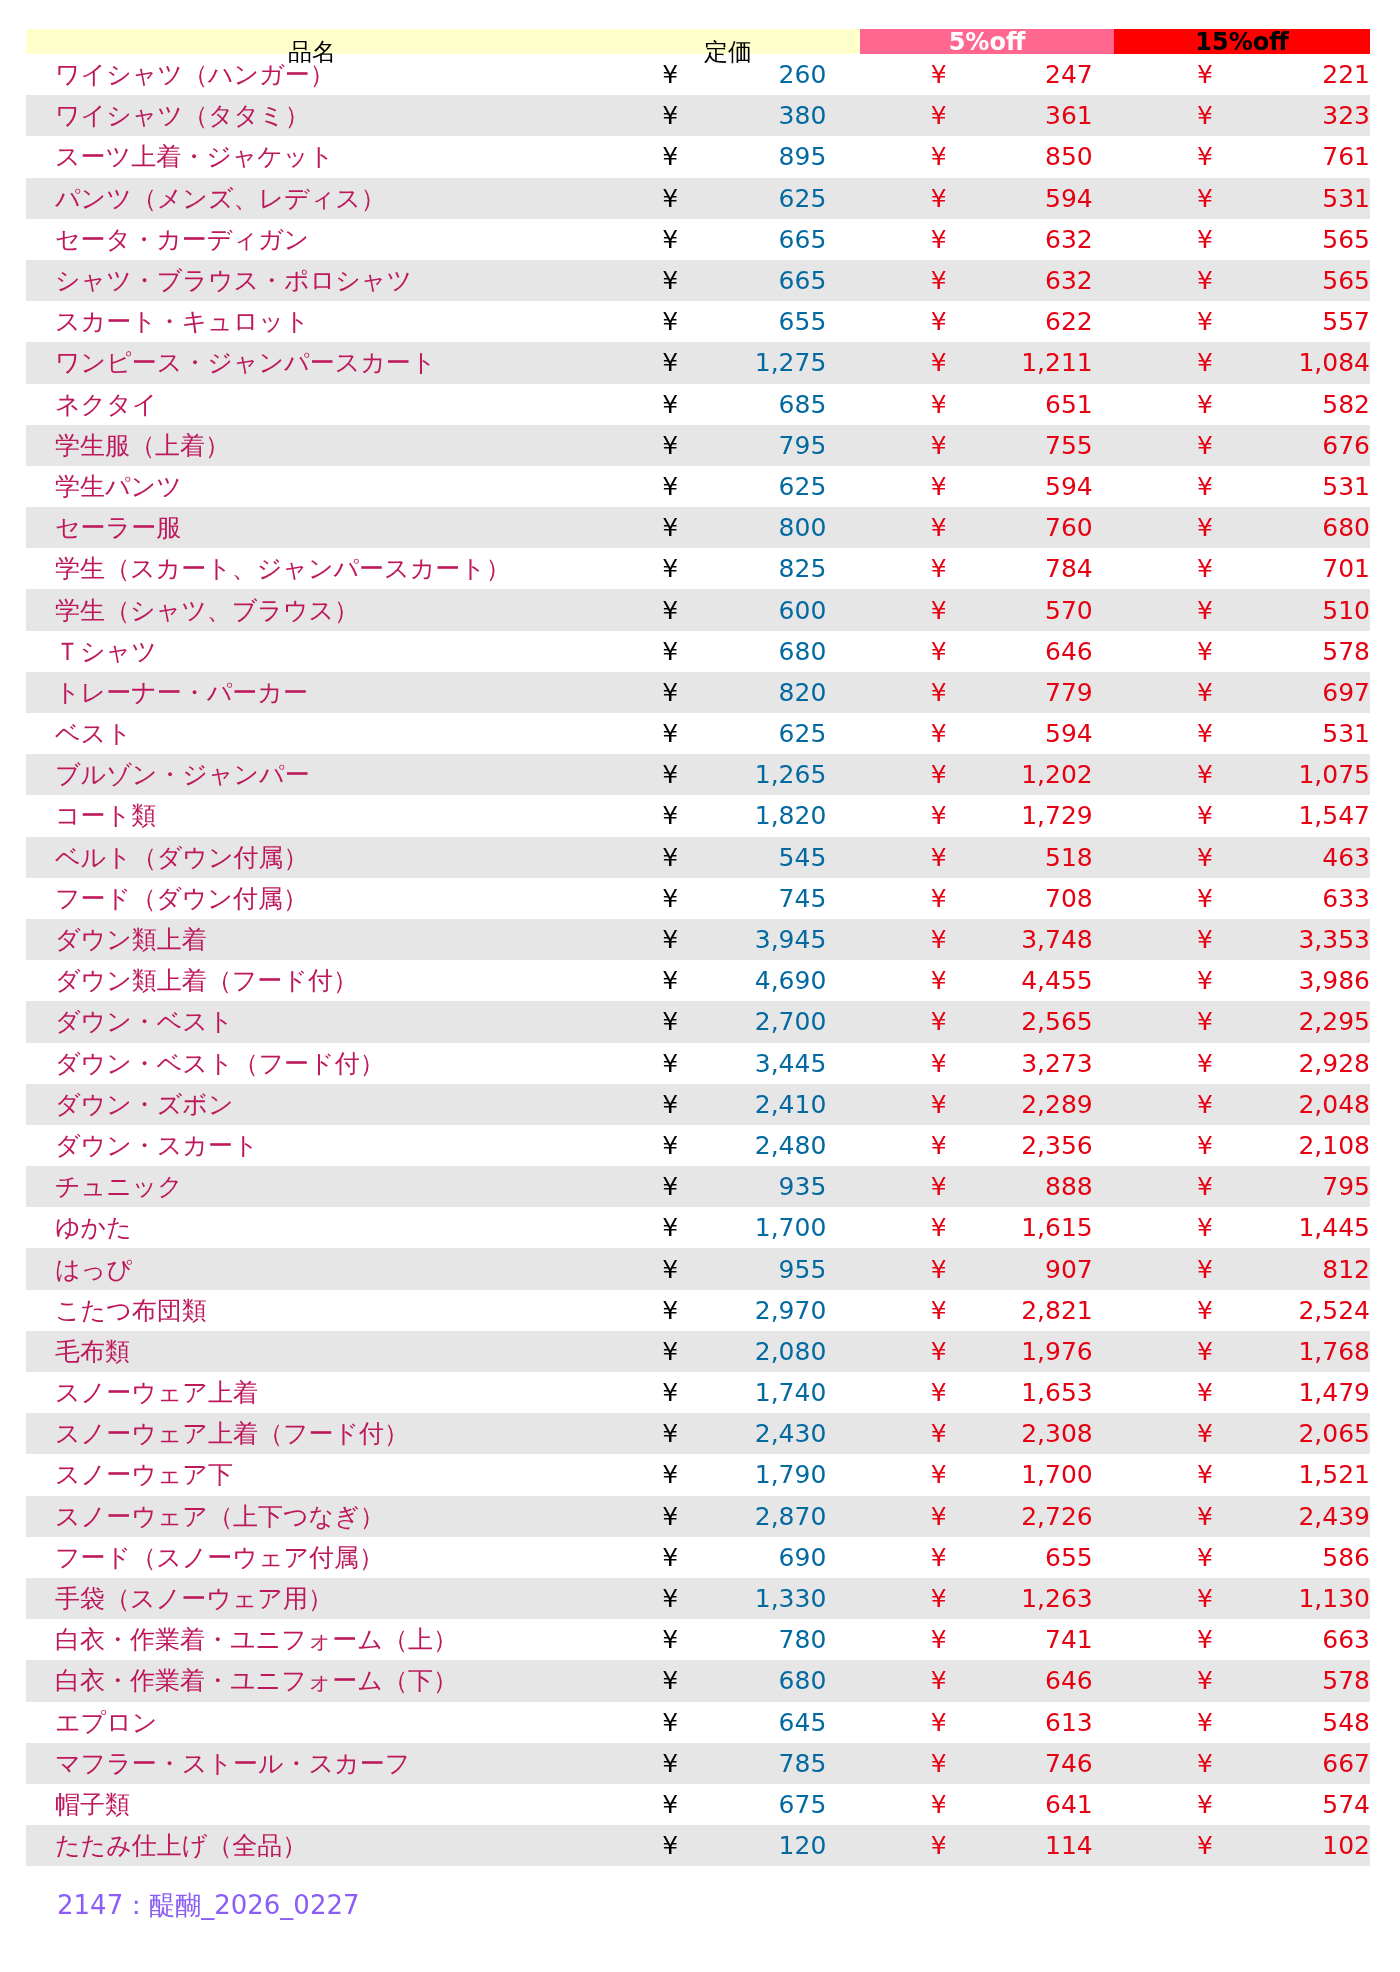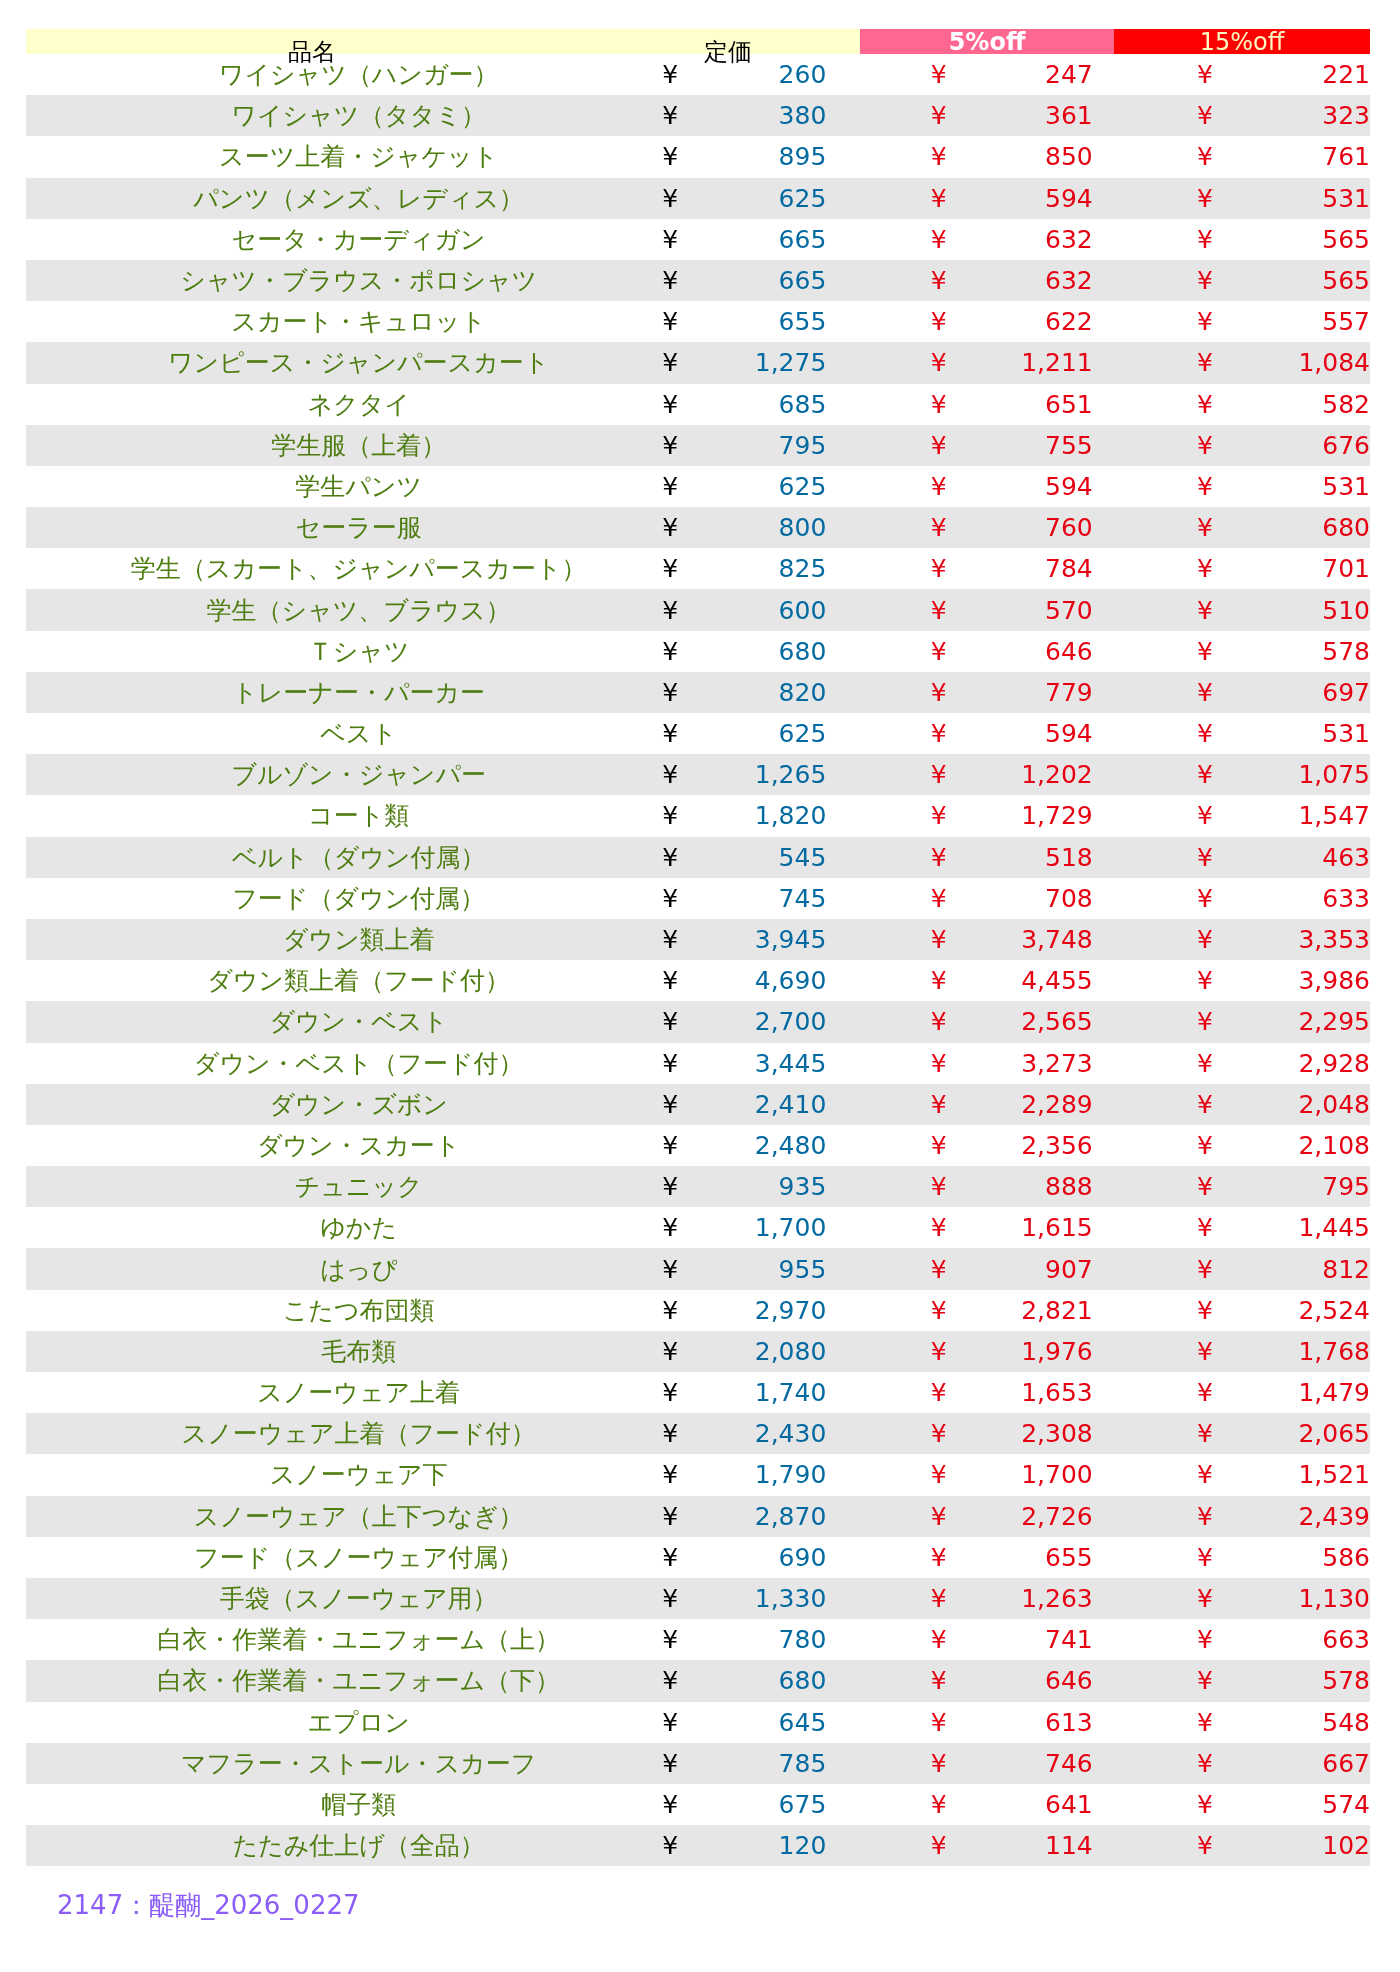--- a/index.html
+++ b/index.html
@@ -1,28 +1,28 @@
 <!DOCTYPE html>
 <html><head>
 <meta charset="utf-8">
 <style>
   html, body { margin: 0; padding: 0; background: #ffffff; }
   body { width: 1400px; height: 1972px; position: relative; font-family: "DejaVu Sans", "Liberation Sans", sans-serif; }
   .sheet { position: absolute; left: 26px; top: 29px; width: 1344px; }
   .hdr { display: flex; height: 25px; }
   .hdr > div { display: flex; align-items: center; justify-content: center; font-size: 24px; }
   .h-5 { width: 254px; background: #ff6690; color: #fff; font-weight: bold; }
-  .h-15 { width: 256px; background: #ff0000; color: #fef9c3; font-weight: normal; }
+  .h-15 { width: 256px; background: #ff0000; color: #000000; font-weight: bold; }
   .hdr .h-name-wrap { width: 834px; background: #ffffcc; position: relative; }
   .hdr .h-name-wrap .t1 { position: absolute; left: 262px; top: 7px; font-size: 24px; }
   .hdr .h-name-wrap .t2 { position: absolute; left: 678px; top: 7px; font-size: 24px; }
   .rows { }
   .row { display: flex; height: 41.2px; align-items: center; font-size: 25px; }
   .row.alt { background: #e6e6e6; }
-  .c-name { width: 640px; padding-left: 29px; box-sizing: border-box; color: #4d7c0f; white-space: nowrap; text-align: center; }
+  .c-name { width: 640px; padding-left: 29px; box-sizing: border-box; color: #be185d; white-space: nowrap; }
   .c-yen { width: 40px; color: #000; }
   .c-val { width: 125px; text-align: right; color: #0369a1; }
   .c-yen-r { width: 40px; color: #e60012; }
   .c-val-r { text-align: right; color: #e60012; }
   .gap1 { width: 105px; }
   .gap2 { width: 105px; }
   .c-val-r.v1 { width: 123px; }
   .c-val-r.v2 { width: 134px; }
   .footer { position: absolute; left: 57px; top: 1888px; font-size: 26px; color: #8b5cf6; }
 </style>

